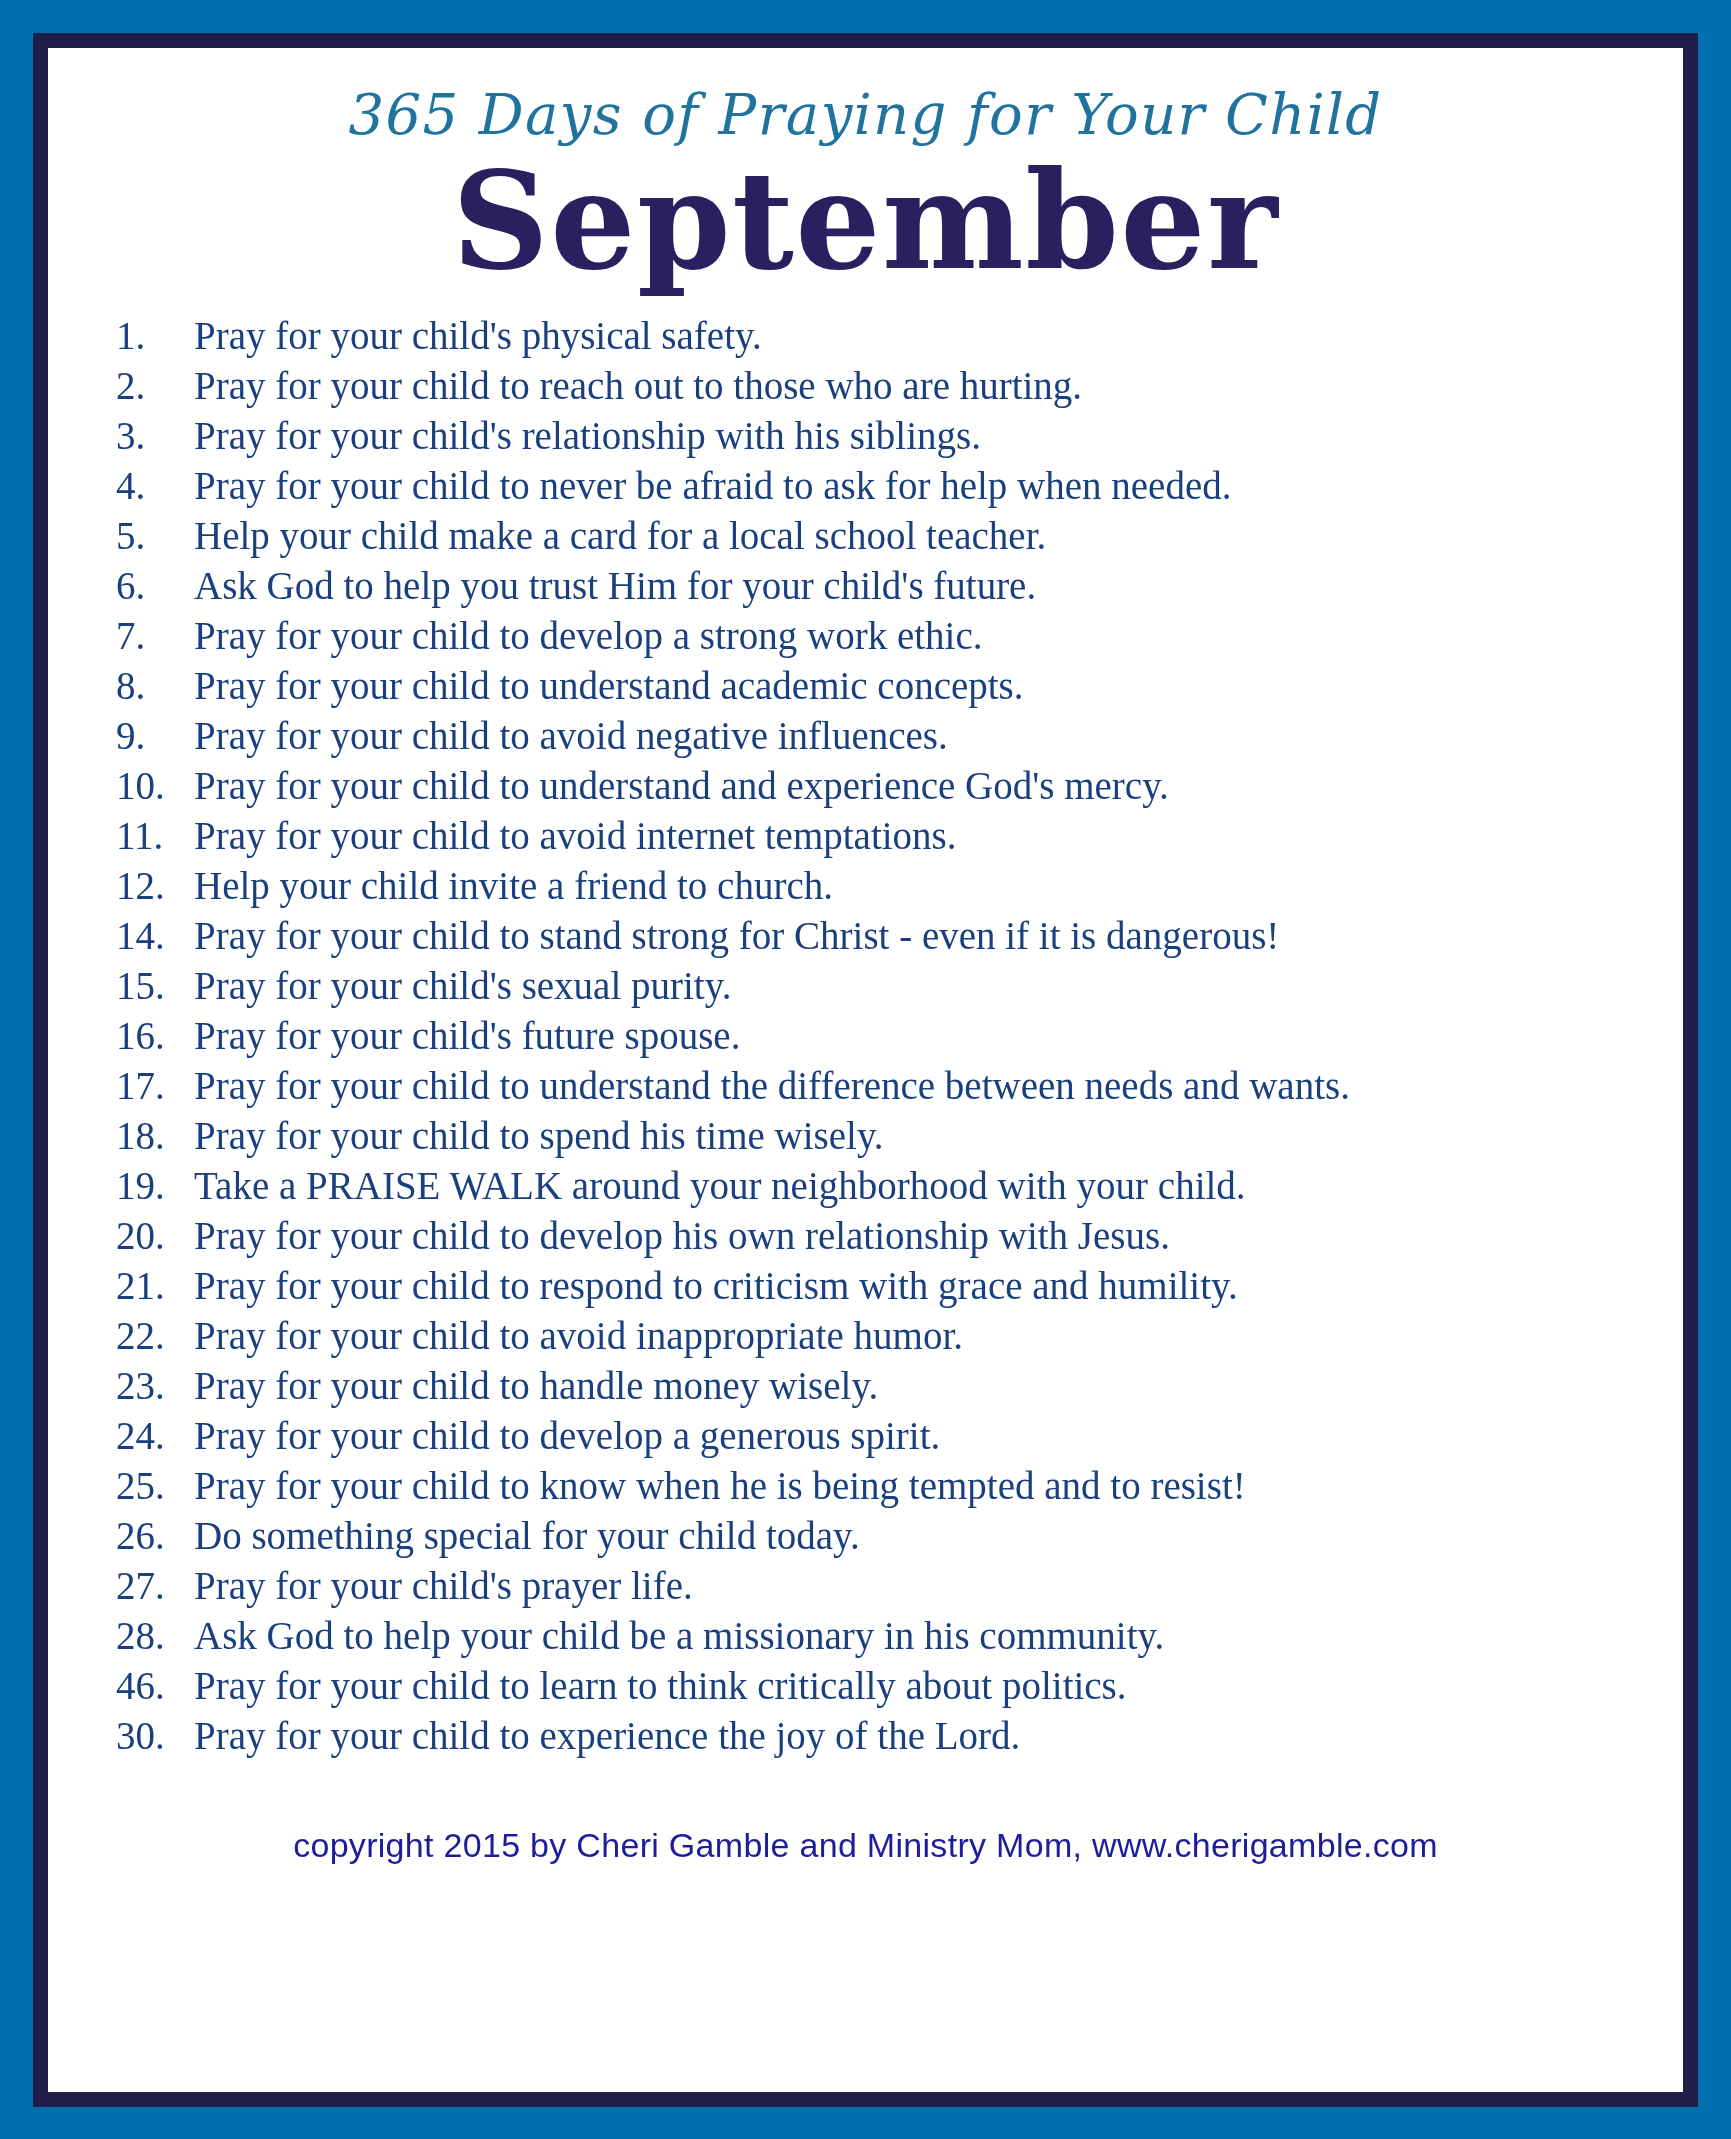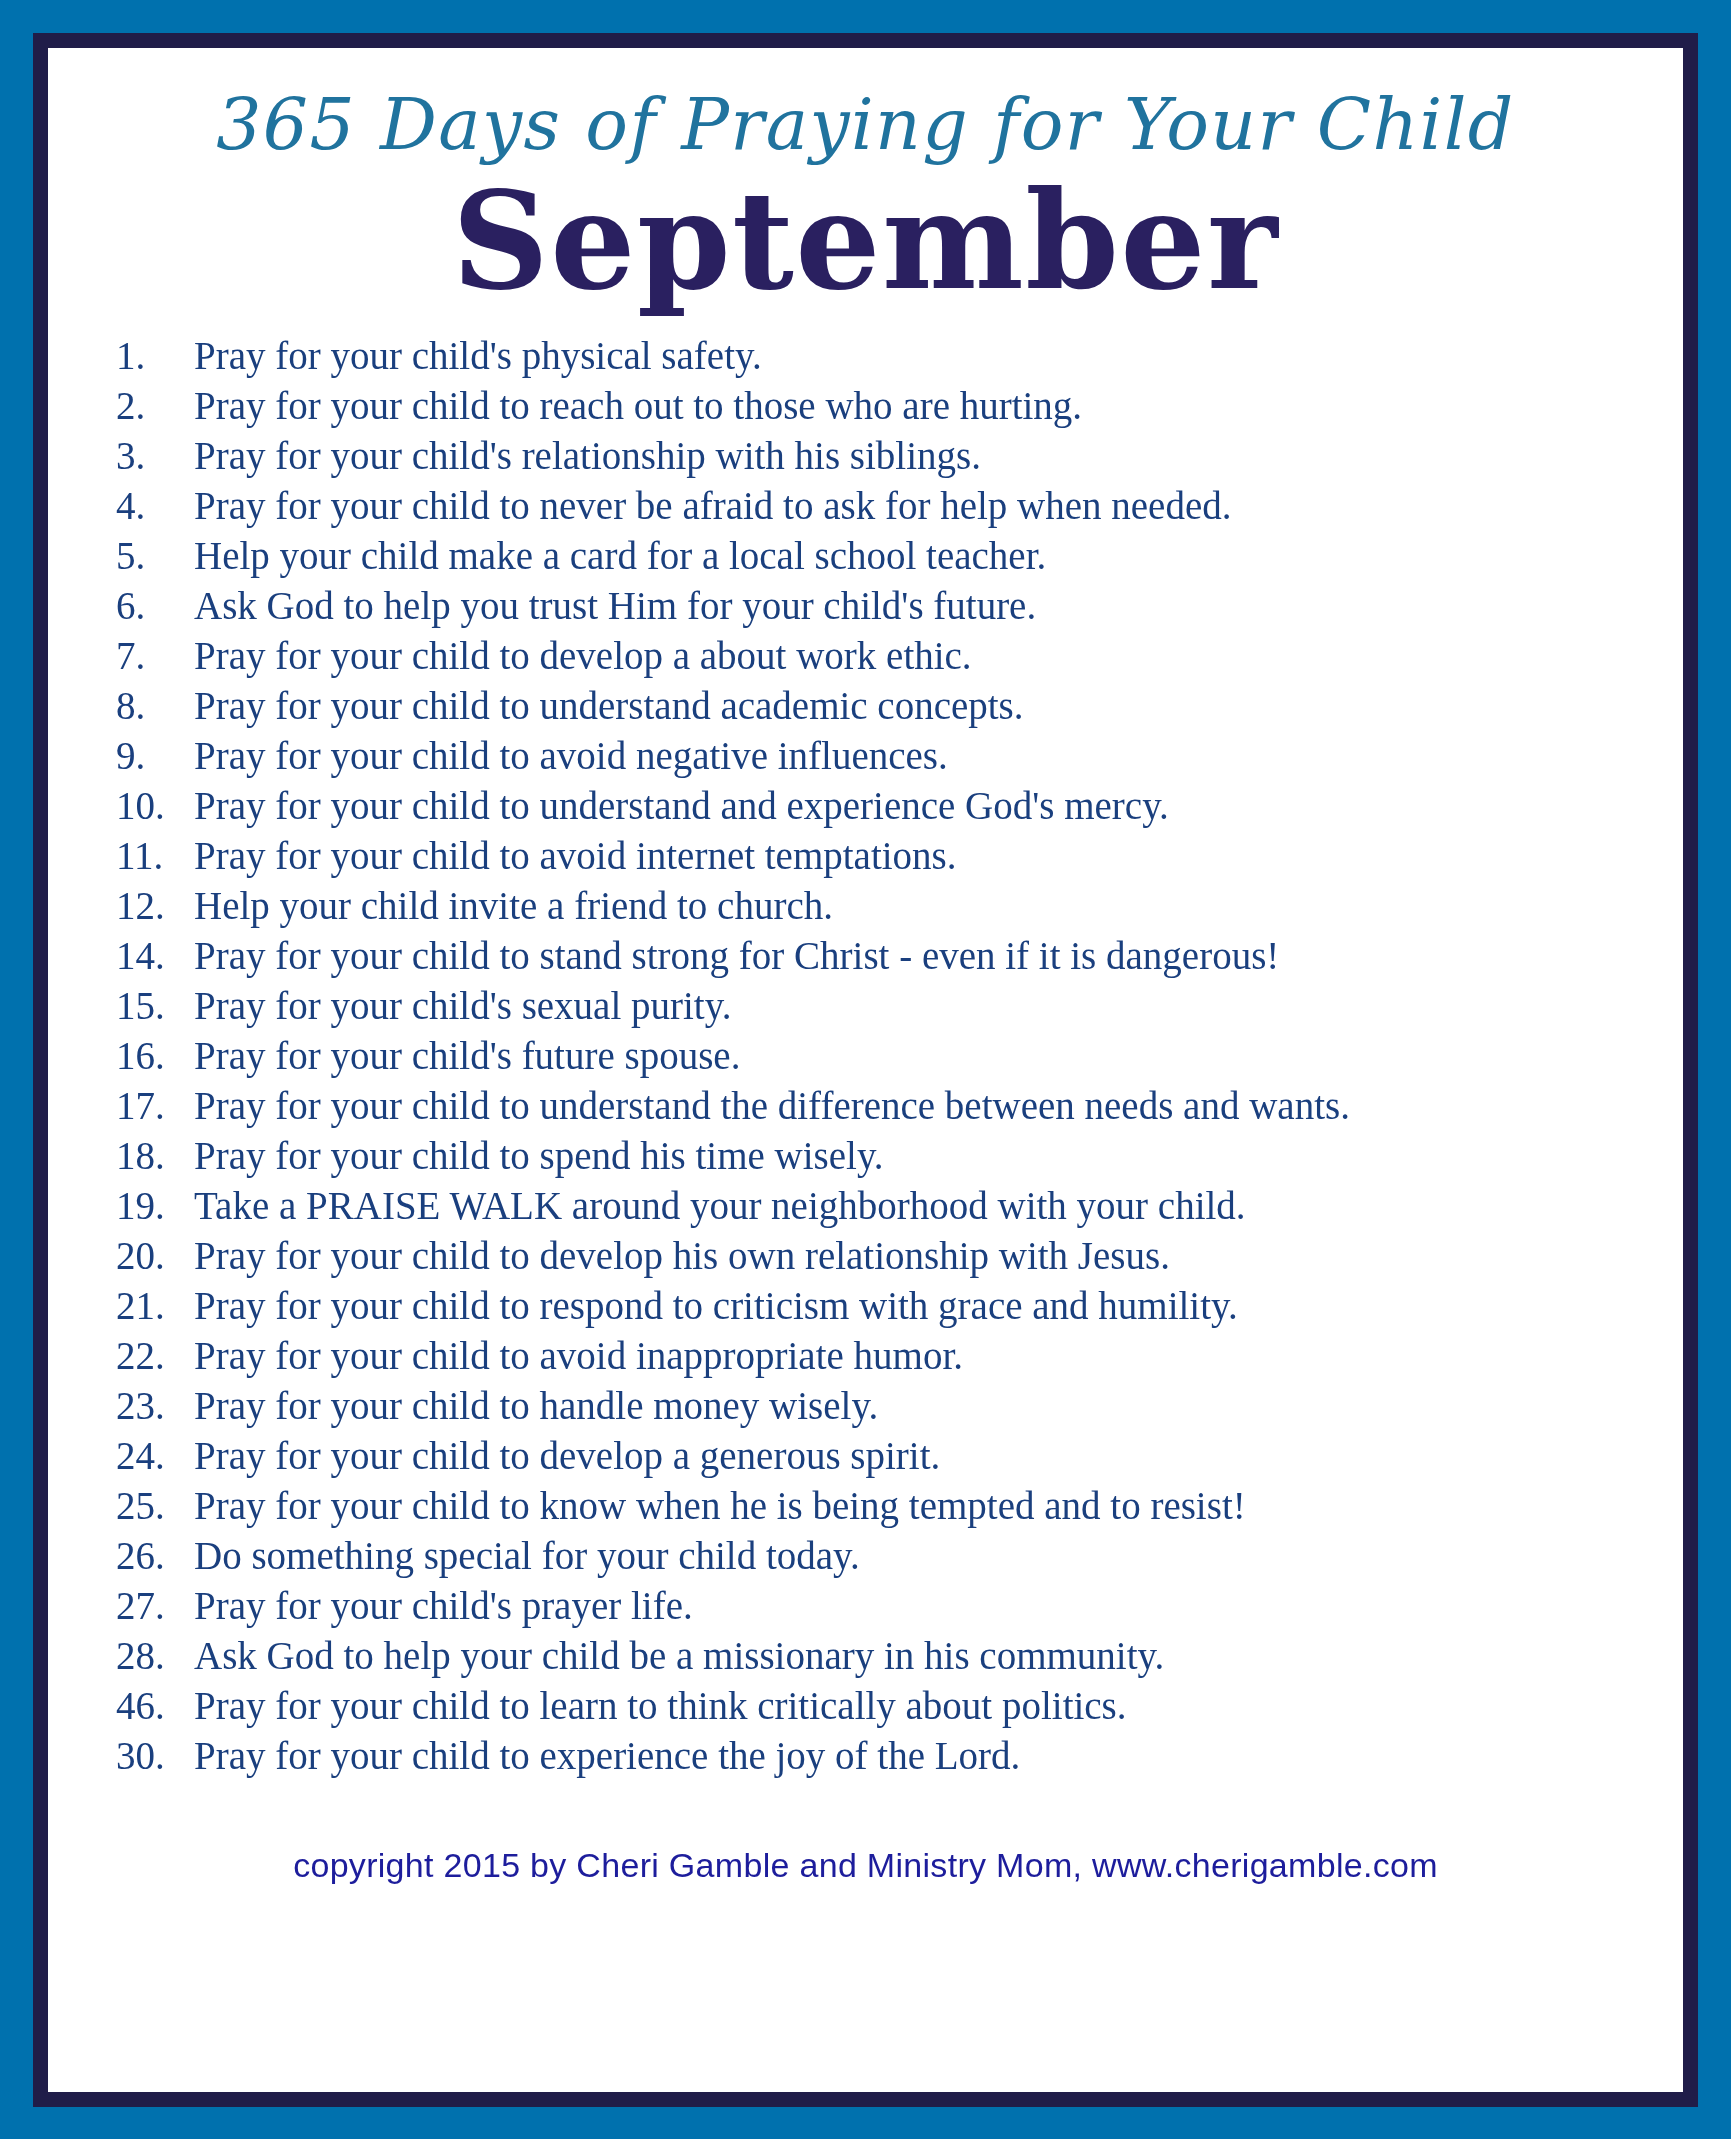--- a/index.html
+++ b/index.html
@@ -31,21 +31,21 @@
     width: 100%;
     height: 100%;
     background: #ffffff;
     overflow: hidden;
   }
   .title-script {
     margin: 31px 13.6px 0 13.6px;
     text-align: center;
     font-family: "DejaVu Serif", serif;
     font-style: italic;
-    font-size: 71px;
+    font-size: 56px;
     line-height: 1.3;
     letter-spacing: 1.4px;
     color: var(--title-script, #20739e);
     white-space: nowrap;
   }
   .month {
     margin: 1.4px 0 0 0;
     text-align: center;
     font-family: "DejaVu Serif", serif;
     font-weight: bold;
@@ -113,21 +113,21 @@
           <div class="item">
             <span class="num">5.</span>
             <span class="txt">Help your child make a card for a local school teacher.</span>
           </div>
           <div class="item">
             <span class="num">6.</span>
             <span class="txt">Ask God to help you trust Him for your child's future.</span>
           </div>
           <div class="item">
             <span class="num">7.</span>
-            <span class="txt">Pray for your child to develop a about work ethic.</span>
+            <span class="txt">Pray for your child to develop a strong work ethic.</span>
           </div>
           <div class="item">
             <span class="num">8.</span>
             <span class="txt">Pray for your child to understand academic concepts.</span>
           </div>
           <div class="item">
             <span class="num">9.</span>
             <span class="txt">Pray for your child to avoid negative influences.</span>
           </div>
           <div class="item">

